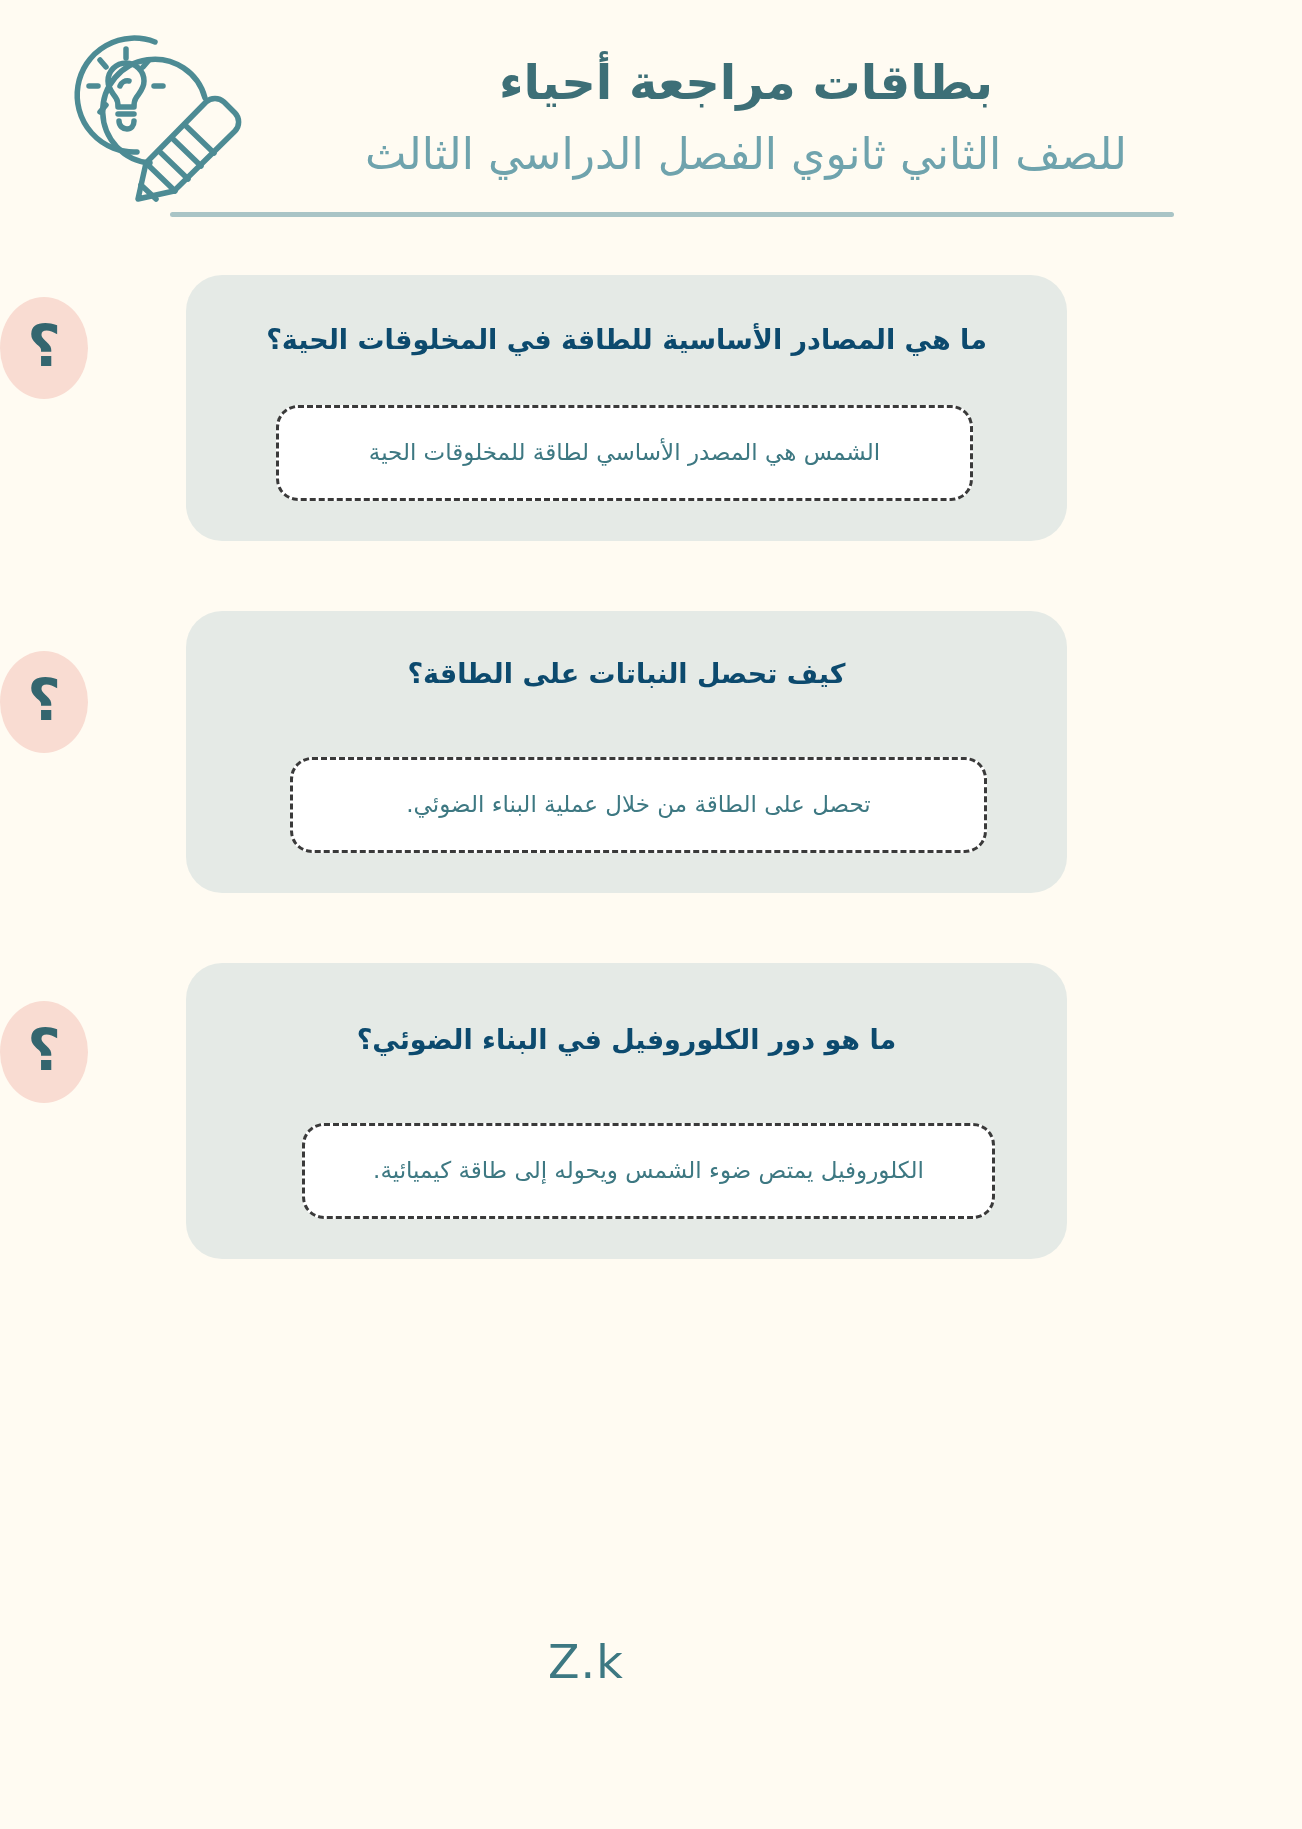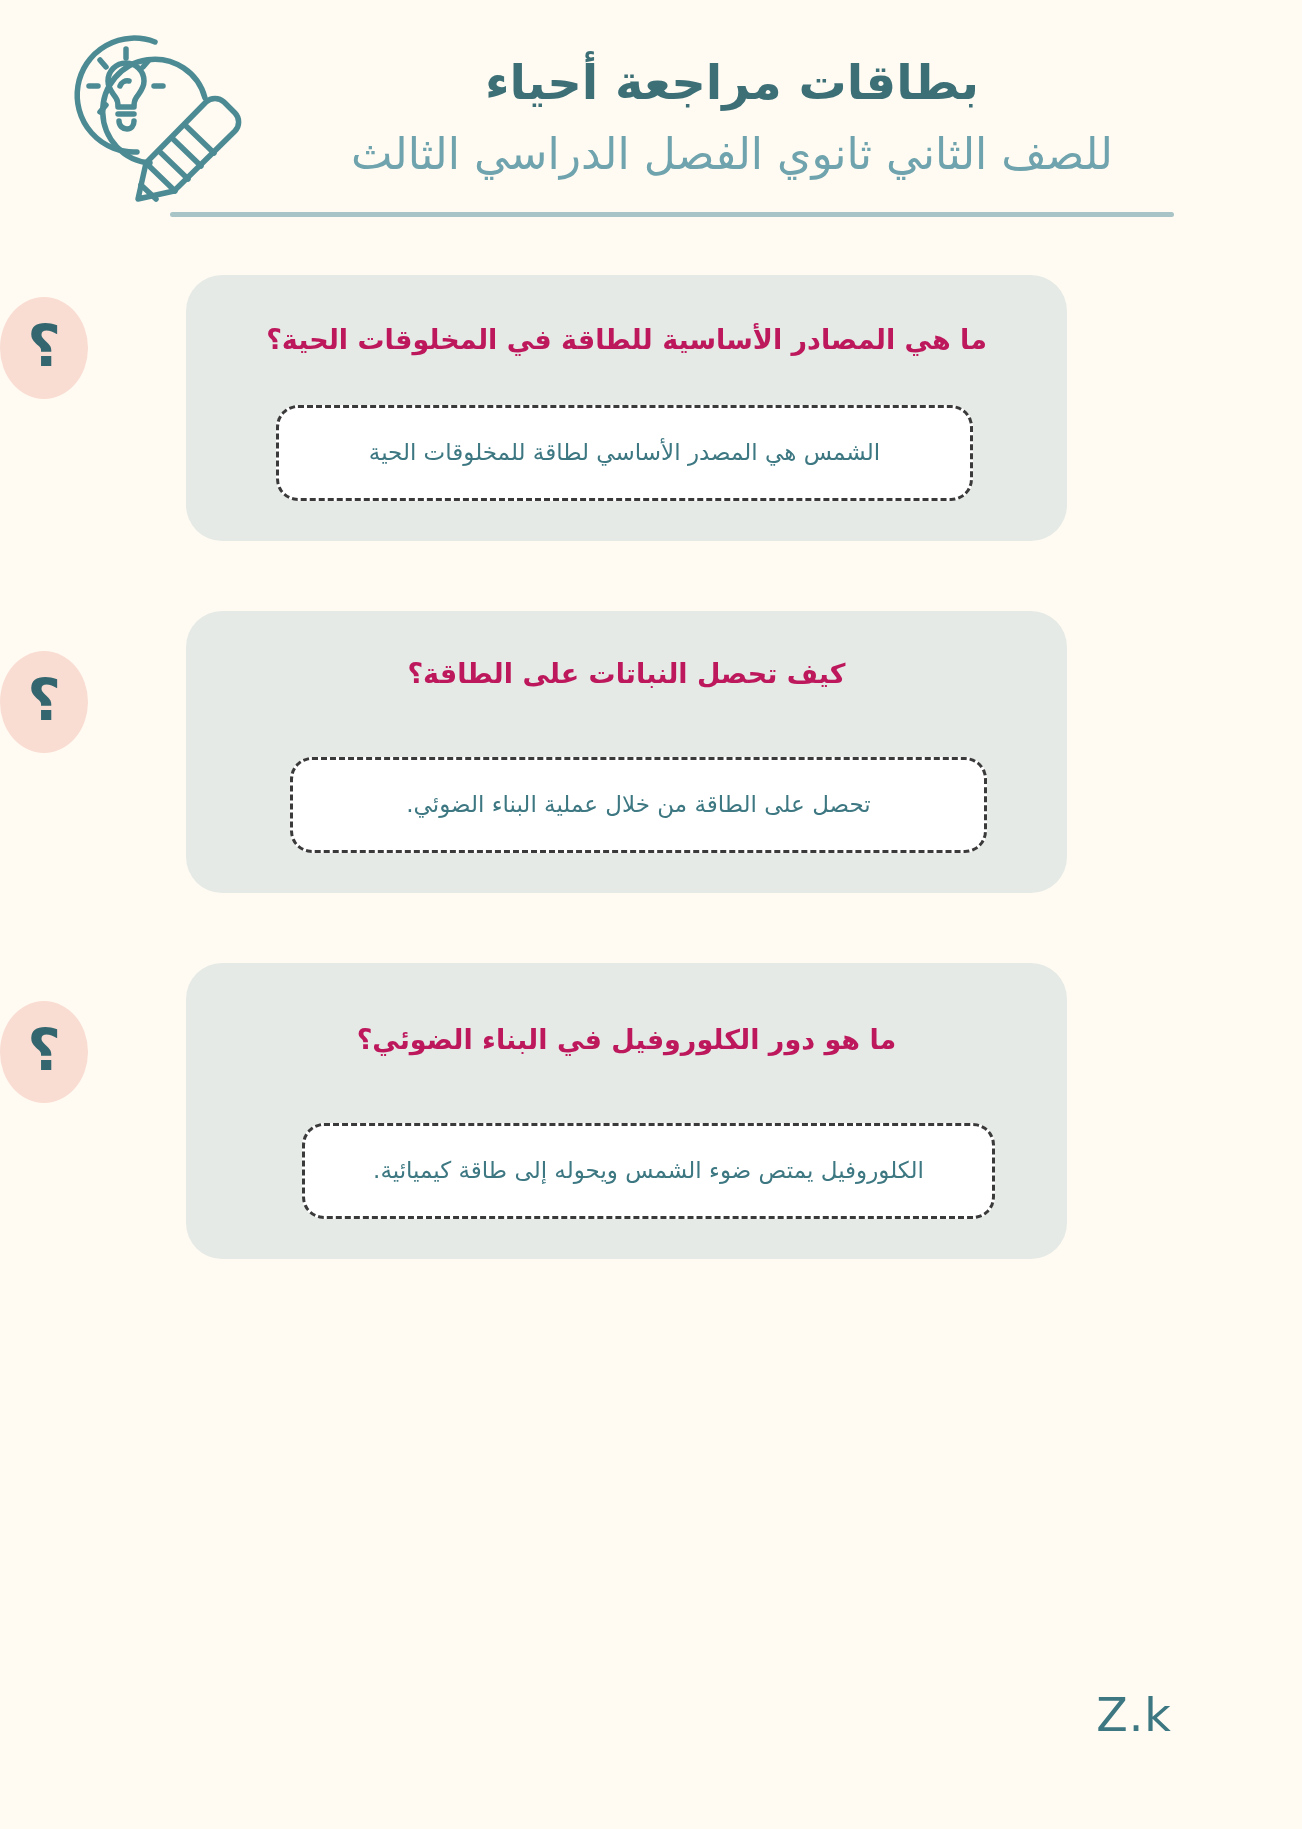--- a/index.html
+++ b/index.html
@@ -37,21 +37,21 @@
   .logo {
     position: absolute;
     left: 42px;
     top: 14px;
     width: 200px;
     height: 200px;
   }
 
   .header-titles {
     position: absolute;
-    right: 170px;
+    right: 156px;
     top: 55px;
     width: 800px;
     text-align: center;
   }
 
   .title-main {
     font-size: 48px;
     font-weight: 700;
     color: #3d6f77;
     line-height: 1.15;
@@ -121,21 +121,21 @@
     font-size: 58px;
     font-weight: 700;
     color: #34666f;
     line-height: 1;
     transform: translateY(-2px);
   }
 
   .question {
     font-size: 27px;
     font-weight: 700;
-    color: #be185d;
+    color: #0c4a6e;
     text-align: center;
     line-height: 1.55;
     direction: rtl;
     padding: 10px 20px 0 20px;
   }
 
   .answer-box {
     margin: 46px 36px 0 32px;
     background: #ffffff;
     border: 3px dashed #3a3a3a;
@@ -165,23 +165,24 @@
 
   .card-2 .card { padding-top: 32px; }
   .card-3 .card { padding-top: 46px; }
 
   .card-2 .qbadge { top: 40px; }
   .card-3 .qbadge { top: 38px; }
 
   
   .footer {
     position: absolute;
-    top: 1688px;
+    top: 1635px;
     left: 0;
     width: 1172px;
+    text-align: center;
   }
 
   .footer-mark {
     font-size: 46px;
     font-weight: 400;
     color: #3d7882;
     letter-spacing: 1px;
     direction: ltr;
     display: inline-block;
   }

